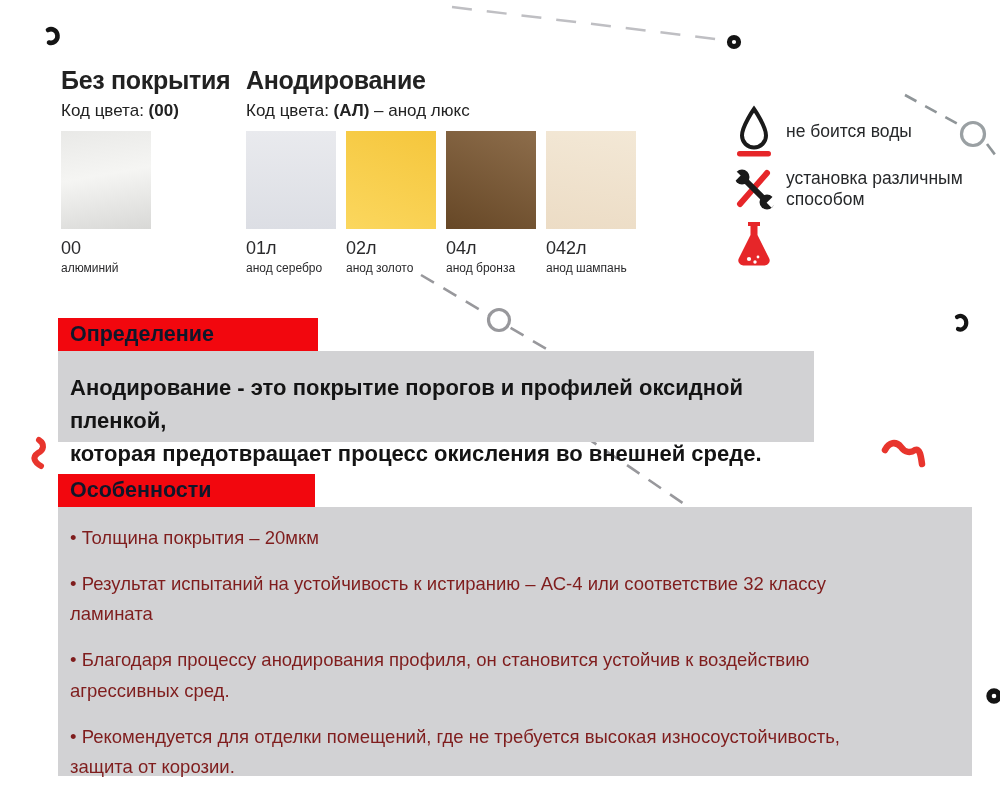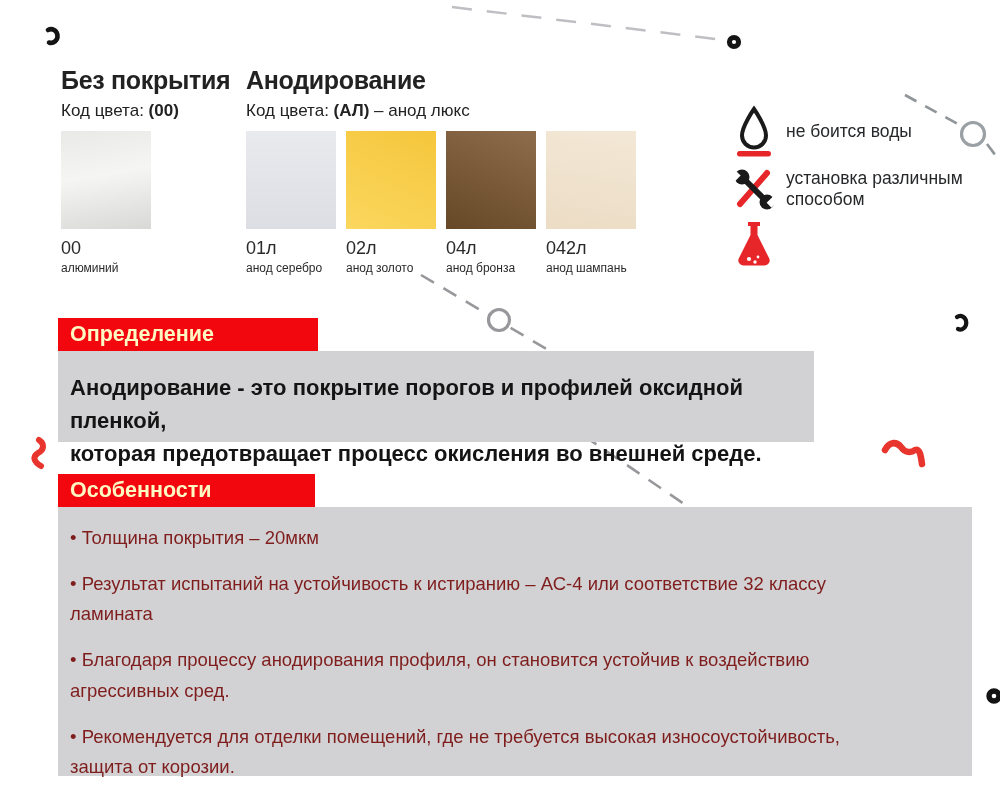--- a/index.html
+++ b/index.html
@@ -32,21 +32,21 @@
   .sw3 { background:linear-gradient(205deg,#8d6d4b 0%,#664726 100%); }
   .sw4 { background:linear-gradient(190deg,#f3e8d6 0%,#ecdcc5 100%); }
 
   
   .icon-feats { left:700px; top:104px; width:280px; display:flex; flex-direction:column; }
   .feat-row { display:flex; align-items:center; margin-bottom:9px; }
   .feat-ic { flex:0 0 52px; display:flex; justify-content:center; }
   .feat-cap { font-size:17.5px; line-height:1.18; color:#26282a; white-space:pre-line; padding-left:6px; }
 
   
-  .red-bar { position:absolute; left:30px; height:33px; background:#f2070e; color:#fef9c3;
+  .red-bar { position:absolute; left:30px; height:33px; background:#f2070e; color:#0f172a;
     font-size:21.5px; font-weight:700; line-height:33px; padding-left:12px; z-index:1; }
   #bar-def  { top:318px; width:260px; }
   #bar-feat { top:474px; width:257px; }
   .gray-box { position:absolute; left:30px; background:#d2d2d4; z-index:1; }
   #box-def  { top:351px; width:756px; height:91px; padding:20px 14px 0 12px;
     font-size:22px; font-weight:600; line-height:1.5; white-space:pre-line; color:#141414; }
   #box-feat { top:507px; width:914px; height:269px; padding:16px 18px 0 12px; }
   #box-feat ul { list-style:none; }
   #box-feat li { font-size:18.5px; font-weight:500; line-height:1.66; color:#7f1d1d;
     white-space:pre-line; margin-bottom:15px; }

